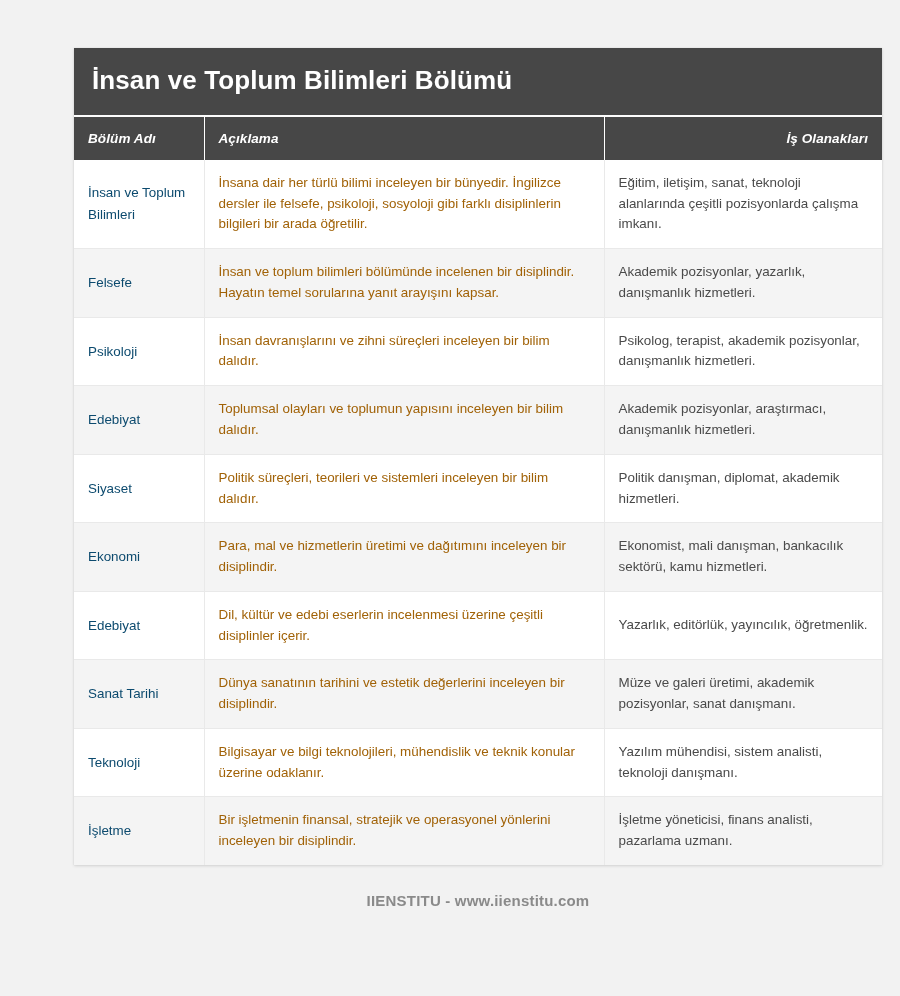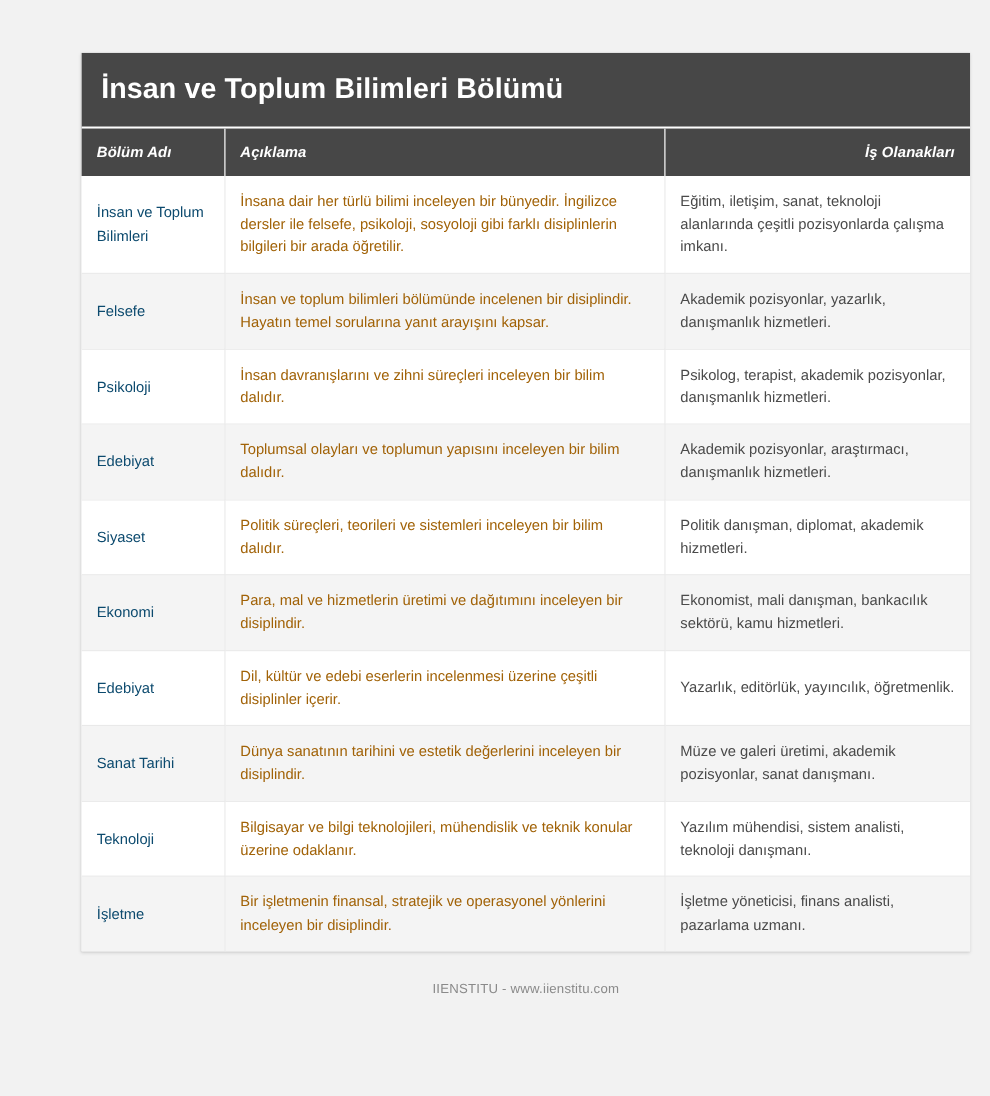--- a/index.html
+++ b/index.html
@@ -96,23 +96,24 @@
     line-height: 1.62;
   }
   td.col-desc { color: #a16207; }
   td.col-jobs { color: #4a4a4a; }
 
   
   .footer {
     width: 808px;
     text-align: center;
     color: #8a8a8a;
-    font-size: 12px;
+    font-size: 15px;
     padding-top: 27px;
     letter-spacing: 0.2px;
+    font-weight: bold;
   }
 </style>
 </head>
 <body>
 
 <div class="page">
 
   <div class="table-card">
 
     <div class="table-title">İnsan ve Toplum Bilimleri Bölümü</div>

